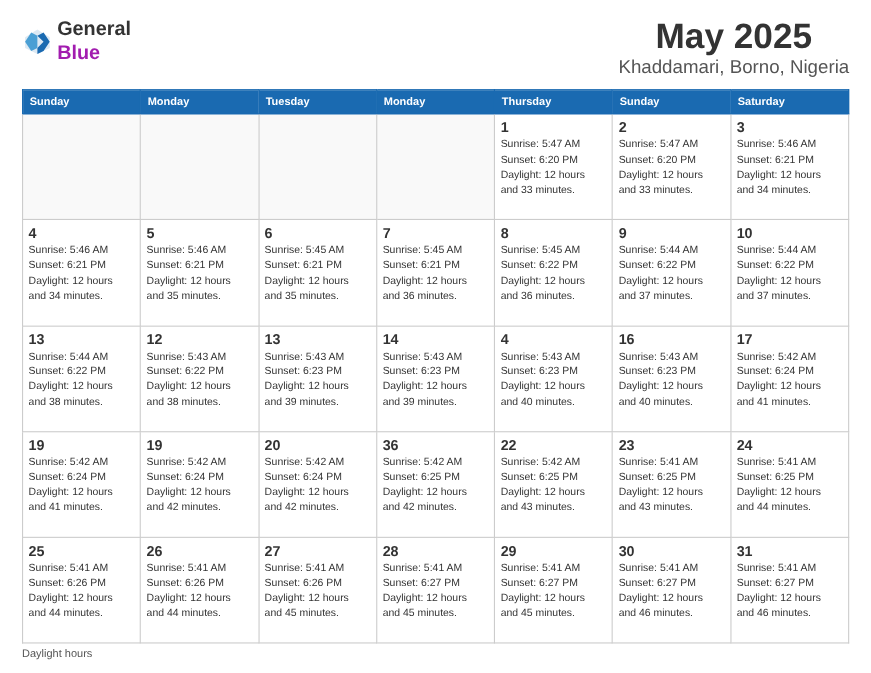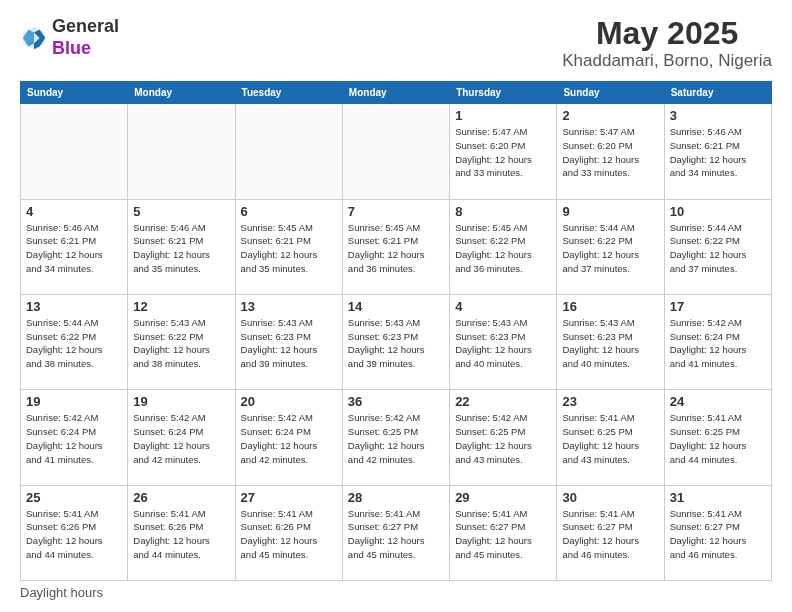--- a/index.html
+++ b/index.html
@@ -81,21 +81,21 @@
       color: #333;
       display: block;
       margin-bottom: 2px;
     }
     .day-info {
       font-size: 9.5px;
       line-height: 1.45;
       color: #333;
     }
     .footer-note {
-      font-size: 13px;
+      font-size: 10px;
       color: #555;
       margin-top: 4px;
       text-align: left;
     }
   </style>
 </head>
 <body>
 
 <div class="page">
   <div class="header">

